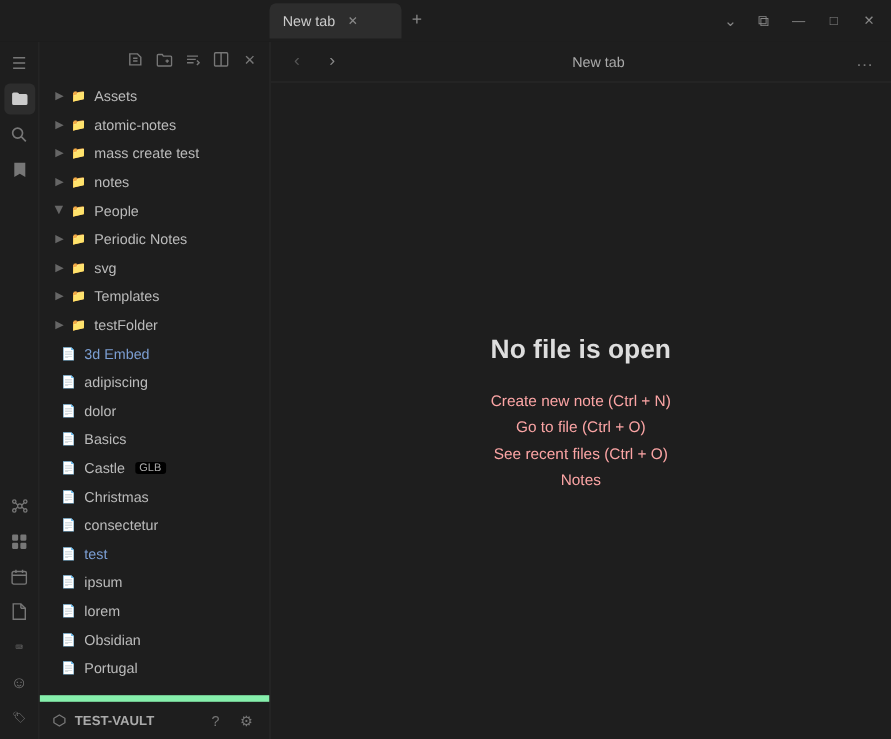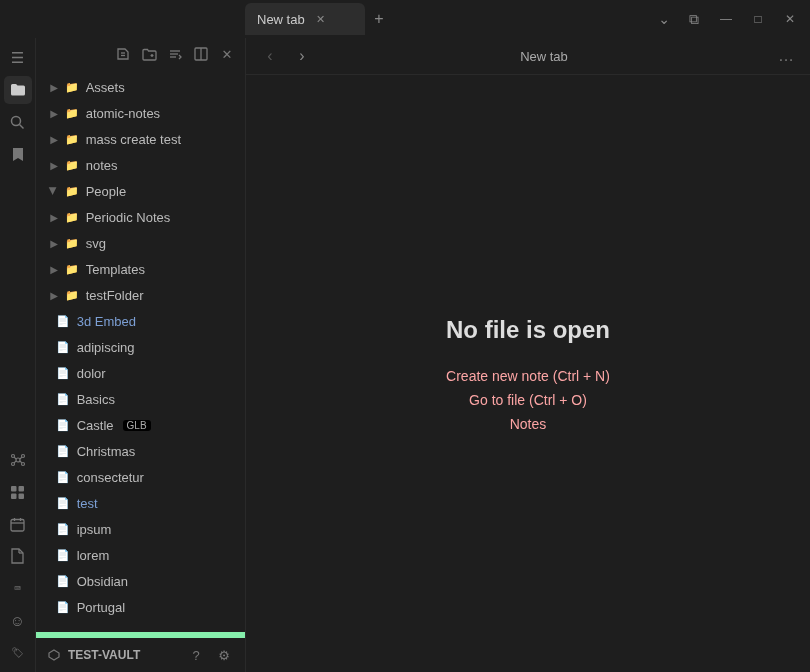--- a/index.html
+++ b/index.html
@@ -539,17 +539,18 @@
       <div class="nav-btn">‹</div>
       <div class="nav-btn active">›</div>
       <span class="content-title">New tab</span>
       <div class="more-btn">…</div>
     </div>
 
     <div class="no-file">
       <div class="no-file-title">No file is open</div>
       <a class="no-file-link">Create new note (Ctrl + N)</a>
       <a class="no-file-link">Go to file (Ctrl + O)</a>
+      <a class="no-file-link">See recent files (Ctrl + O)</a>
       <a class="no-file-link">Notes</a>
     </div>
   </div>
 
 </div>
 
 </body></html>

